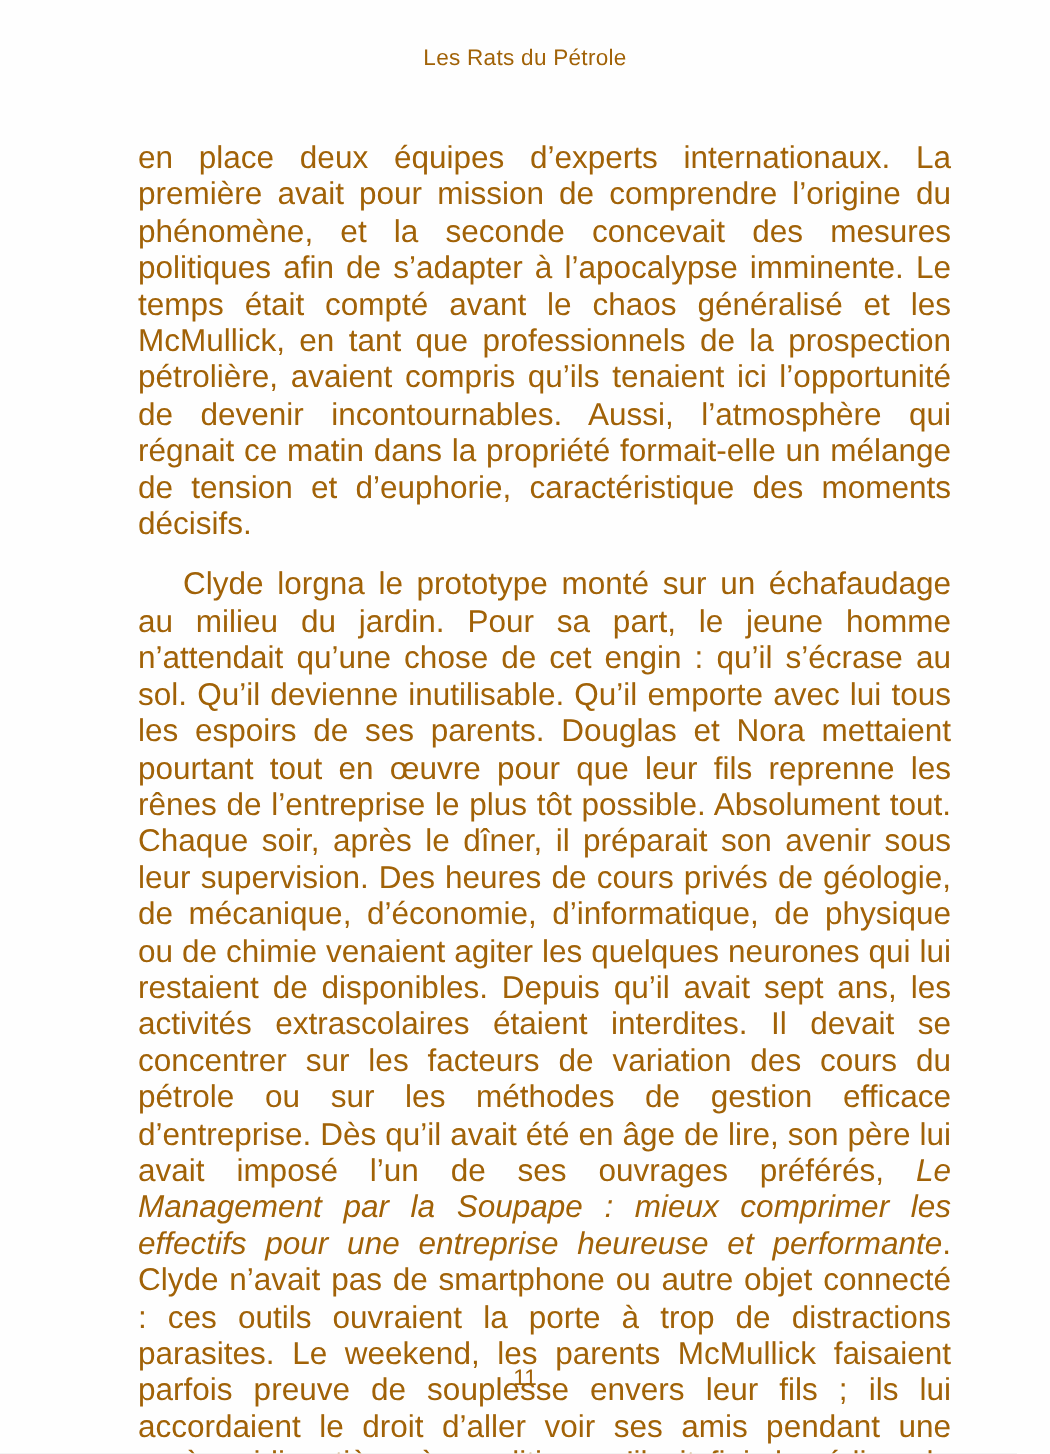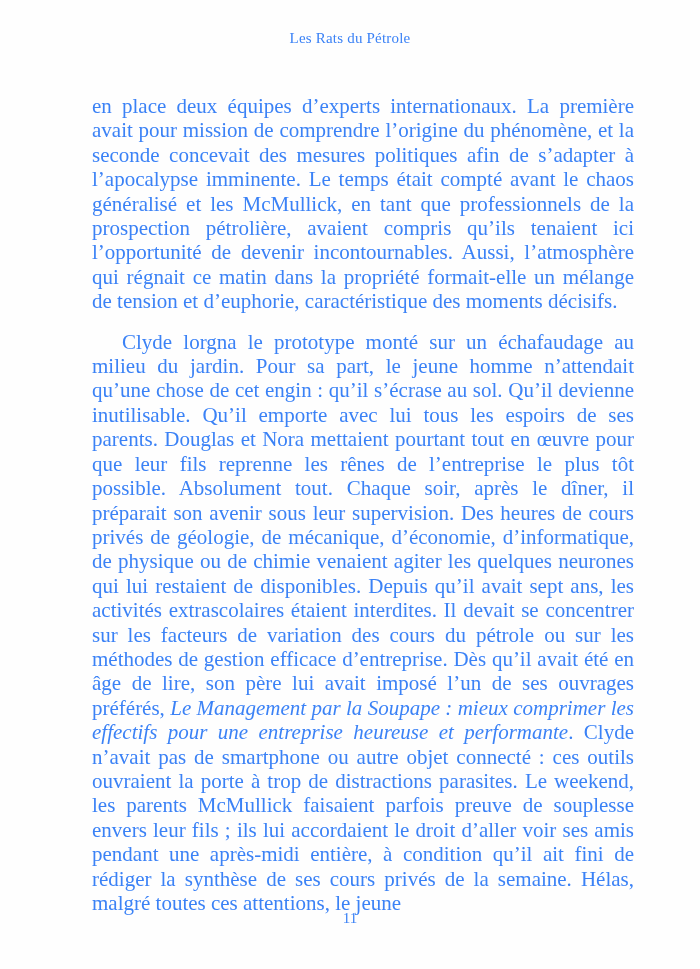--- a/index.html
+++ b/index.html
@@ -6,22 +6,22 @@
     margin: 0;
     padding: 0;
     background: #e9e9e9;
   }
   .page {
     position: relative;
     width: 700px;
     height: 969px;
     margin: 0 auto;
     background: #fefefe;
-    font-family: Liberation Serif, serif;
-    color: #3b82f6;
+    font-family: Liberation Sans, sans-serif;
+    color: #a16207;
     overflow: hidden;
   }
   .running-header {
     position: absolute;
     top: 30px;
     left: 0;
     width: 100%;
     text-align: center;
     font-size: 15px;
     letter-spacing: 0.2px;

